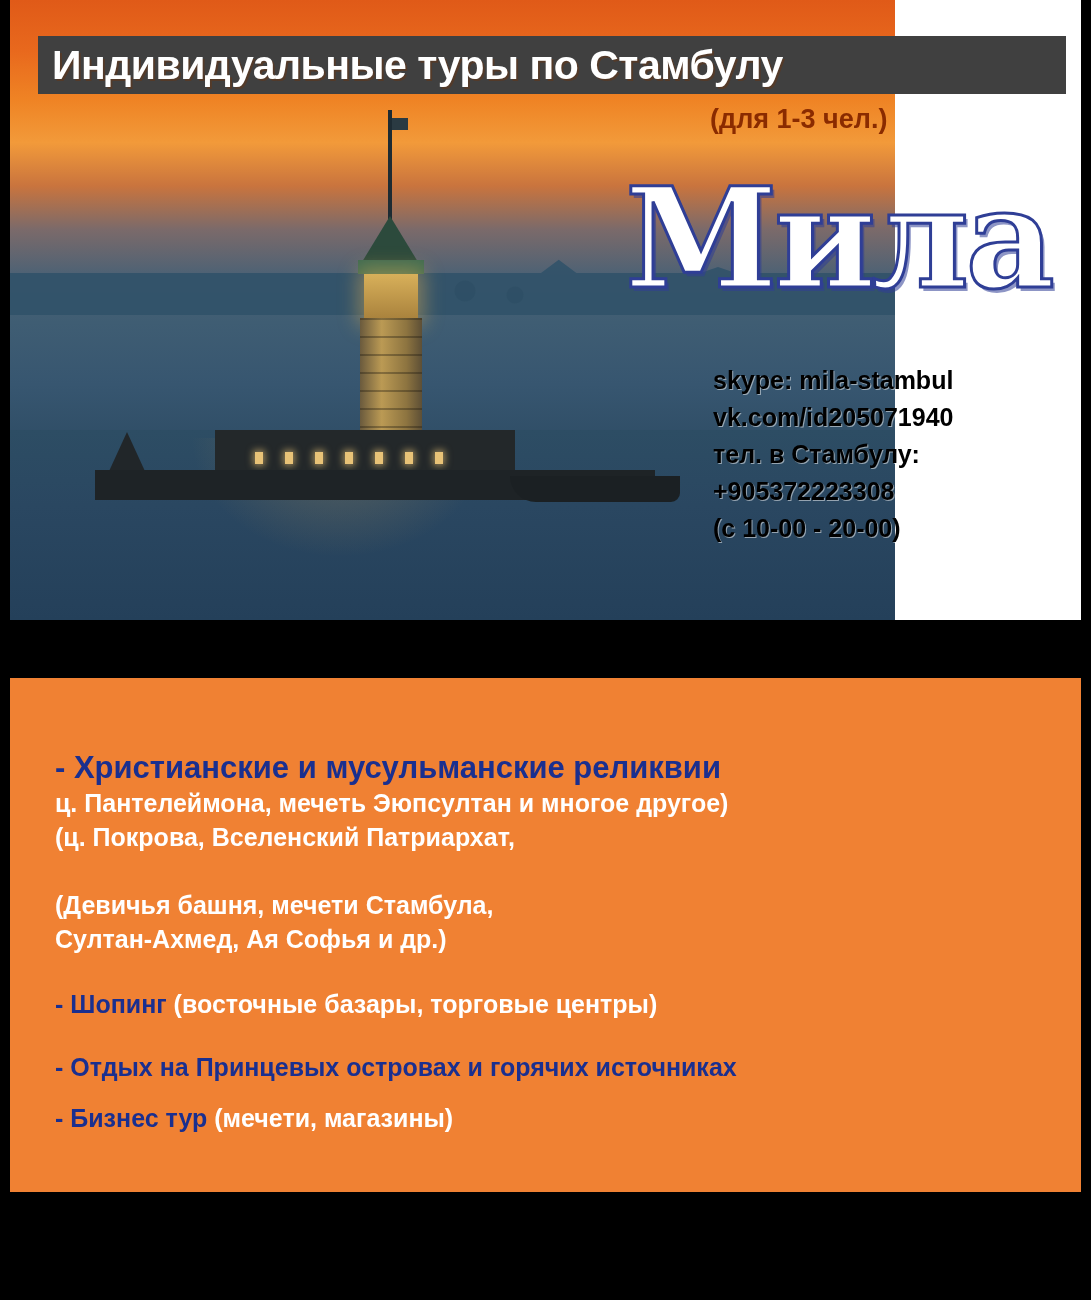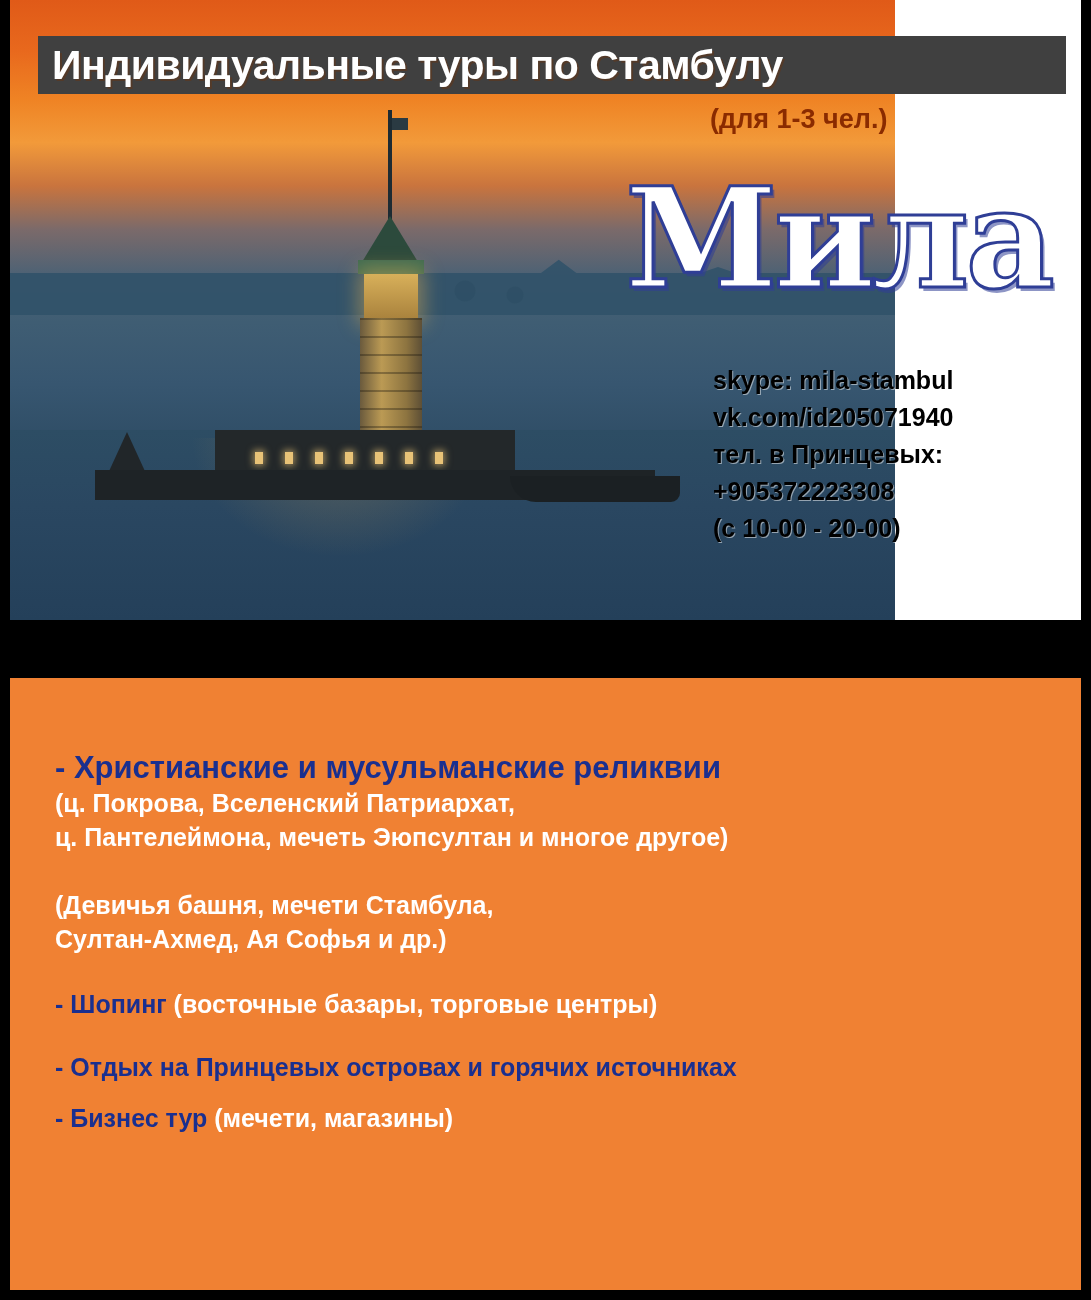--- a/index.html
+++ b/index.html
@@ -252,21 +252,21 @@
     text-shadow: 1px 1px 0 rgba(255,255,255,.5);
   }
   #contacts div { white-space: nowrap; }
 
   
   #bottom-panel {
     position: absolute;
     left: 10px;
     top: 678px;
     width: 1071px;
-    height: 612px;
+    height: 514px;
     background: #f08133;
     overflow: hidden;
   }
   #services {
     position: absolute;
     left: 45px;
     top: 72px;
     width: 1000px;
   }
   .svc { margin-bottom: 22px; }
@@ -332,33 +332,33 @@
     <span id="headline">Индивидуальные туры по Стамбулу</span>
   </div>
 
   <div id="subhead">(для  1-3 чел.)</div>
 
   <div id="logo">Мила</div>
 
   <div id="contacts">
     <div>skype: mila-stambul</div>
     <div>vk.com/id205071940</div>
-    <div>тел. в Принцевых:</div>
+    <div>тел. в Стамбулу:</div>
     <div>+905372223308</div>
     <div>(с 10-00 - 20-00)</div>
   </div>
 </div>
 
 <div id="bottom-panel">
   <div id="services">
 
     <div class="svc gap-lg">
       <div class="svc-head big">- Христианские и мусульманские реликвии</div>
+      <div class="svc-sub">ц. Пантелеймона, мечеть Эюпсултан и многое другое)</div>
       <div class="svc-sub">(ц. Покрова, Вселенский Патриархат,</div>
-      <div class="svc-sub">ц. Пантелеймона, мечеть Эюпсултан и многое другое)</div>
     </div>
 
     <div class="svc gap-lg">
       <div class="svc-sub">(Девичья башня, мечети Стамбула,</div>
       <div class="svc-sub">Султан-Ахмед, Ая Софья и др.)</div>
     </div>
 
     <div class="svc gap-lg svc-inline">
       <span class="k">- Шопинг</span><span class="v"> (восточные базары, торговые центры)</span>
     </div>

